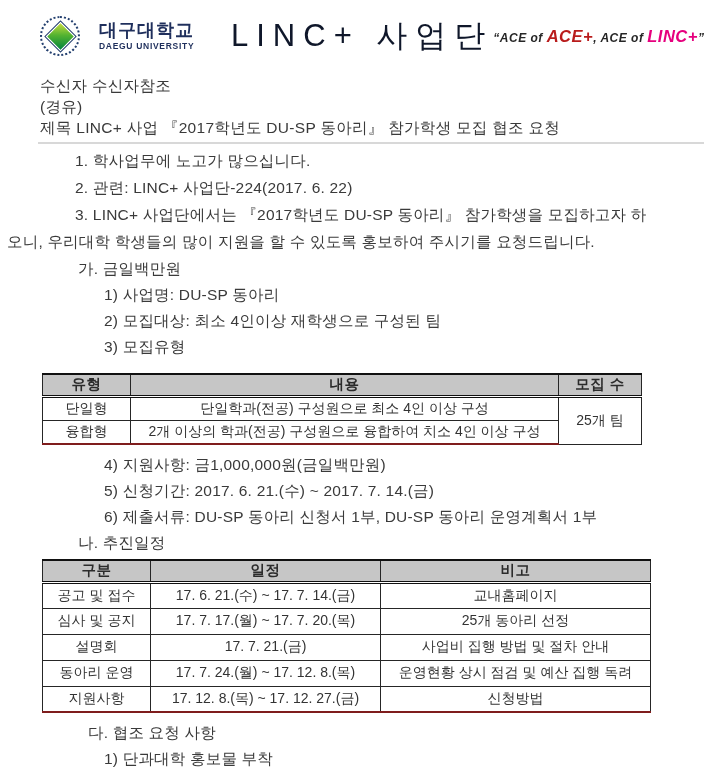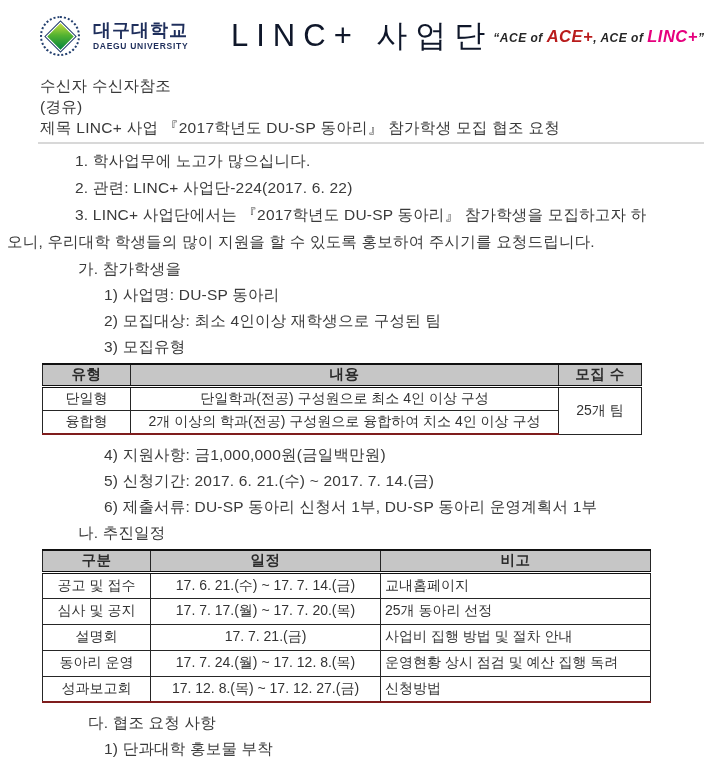--- a/index.html
+++ b/index.html
@@ -8,21 +8,21 @@
     width: 712px; height: 775px;
     background: #ffffff;
     font-family: "Liberation Sans", "DejaVu Sans", sans-serif;
     color: #3a3a3a;
     overflow: hidden;
   }
   .page { padding: 8px 30px 0 40px; }
 
   
   .doc-header { display: flex; align-items: center; height: 56px; }
-  .logo-group { display: flex; align-items: center; gap: 13px; flex: 0 0 185px; }
+  .logo-group { display: flex; align-items: center; gap: 19px; flex: 0 0 185px; }
   .seal {
     width: 40px; height: 40px; border-radius: 50%;
     border: 2.5px dotted #24406f;
     display: flex; align-items: center; justify-content: center;
     background: #fff;
   }
   .seal-diamond {
     width: 21px; height: 21px; transform: rotate(45deg);
     background: linear-gradient(135deg, #c8dc3f 0%, #54b331 45%, #00833e 100%);
     border: 1px solid #ffffff;
@@ -69,25 +69,25 @@
     border-bottom: 3px double #111;
     font-size: 14.5px; font-weight: bold; color: #2b2b2b;
     height: 22px; padding: 0 2px; letter-spacing: 0.5px;
   }
   .tbl td {
     border: 1px solid #262626;
     font-size: 14px; color: #333;
     text-align: center; padding: 0 4px;
   }
   .tbl tr:last-child td { border-bottom: 2px solid #7f1d1d; }
-  #table1 { margin-top: 3px; }
+  #table1 { margin-top: 13px; }
   #table1 td { height: 24px; }
   #table2 { margin-top: 3px; }
   #table2 td { height: 26px; }
-  #table2 td.note-cell { text-align: left; }
+  #table2 td.note-cell { text-align: center; }
 
   .gap-after-t1 { margin-top: 7px; }
   .gap-before-da { margin-top: 7px; }
 </style>
 </head>
 <body>
 
 <div class="page">
 
   <div class="doc-header">
@@ -109,21 +109,21 @@
     <div class="meta-line">(경유)</div>
     <div class="meta-line">제목 LINC+ 사업 『2017학년도 DU-SP 동아리』 참가학생 모집 협조 요청</div>
   </div>
   <div class="rule"></div>
 
   <div class="para ind-a">1. 학사업무에 노고가 많으십니다.</div>
   <div class="para ind-a">2. 관련: LINC+ 사업단-224(2017. 6. 22)</div>
   <div class="para ind-a">3. LINC+ 사업단에서는 『2017학년도 DU-SP 동아리』 참가학생을 모집하고자 하</div>
   <div class="para hang">오니, 우리대학 학생들의 많이 지원을 할 수 있도록 홍보하여 주시기를 요청드립니다.</div>
 
-  <div class="para ind-ga">가. 참가학생을</div>
+  <div class="para ind-ga">가. 금일백만원</div>
   <div class="item ind-item">1) 사업명: DU-SP 동아리</div>
   <div class="item ind-item">2) 모집대상: 최소 4인이상 재학생으로 구성된 팀</div>
   <div class="item ind-item">3) 모집유형</div>
 
   <table class="tbl" id="table1">
     <colgroup>
         <col style="width:88px">
         <col style="width:428px">
         <col style="width:83px">
       </colgroup>
@@ -181,21 +181,21 @@
         <td>설명회</td>
         <td>17. 7. 21.(금)</td>
         <td class="note-cell">사업비 집행 방법 및 절차 안내</td>
       </tr>
       <tr>
         <td>동아리 운영</td>
         <td>17. 7. 24.(월) ~ 17. 12. 8.(목)</td>
         <td class="note-cell">운영현황 상시 점검 및 예산 집행 독려</td>
       </tr>
       <tr>
-        <td>성과보고회</td>
+        <td>지원사항</td>
         <td>17. 12. 8.(목) ~ 17. 12. 27.(금)</td>
         <td class="note-cell">신청방법</td>
       </tr>
     </tbody>
   </table>
 
   <div class="item ind-da gap-before-da">다. 협조 요청 사항</div>
   <div class="item ind-item">1) 단과대학 홍보물 부착</div>
 
 </div>

